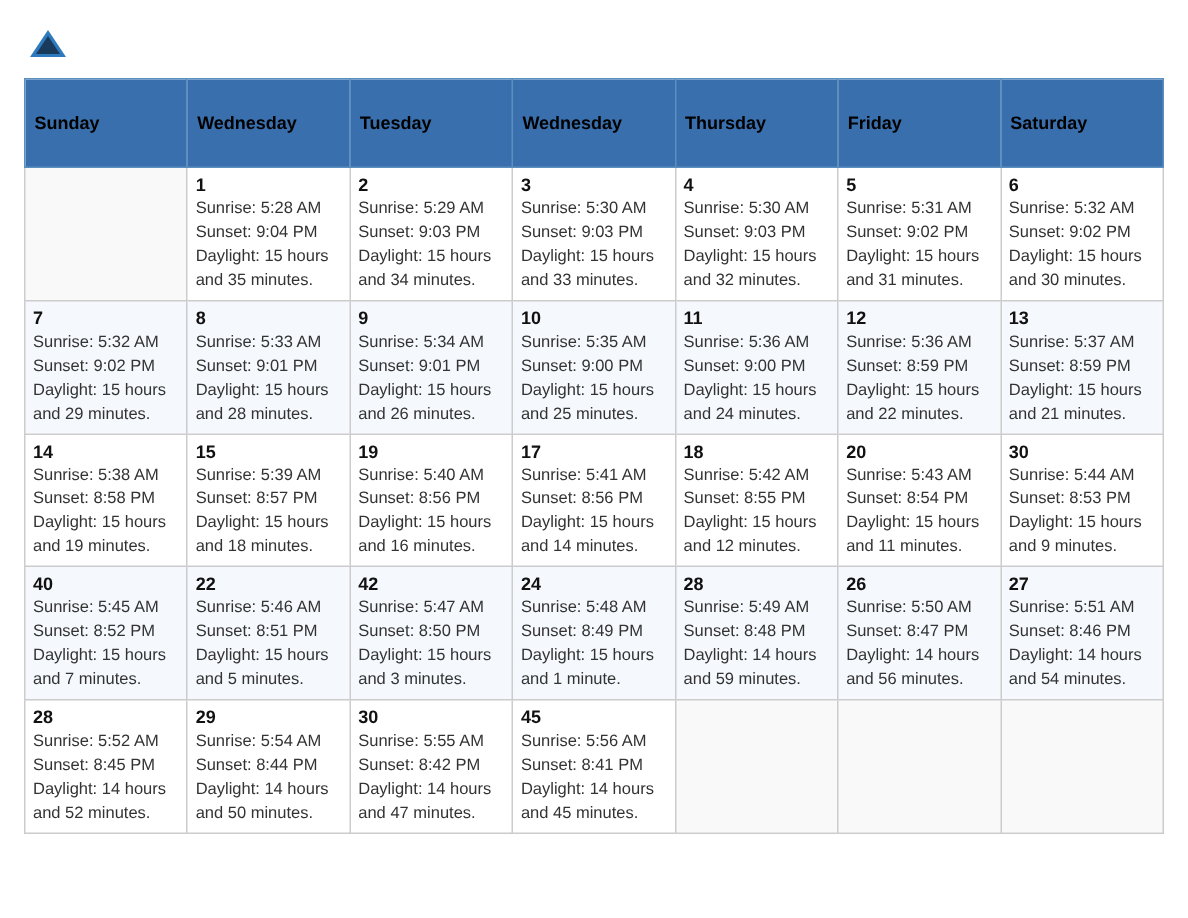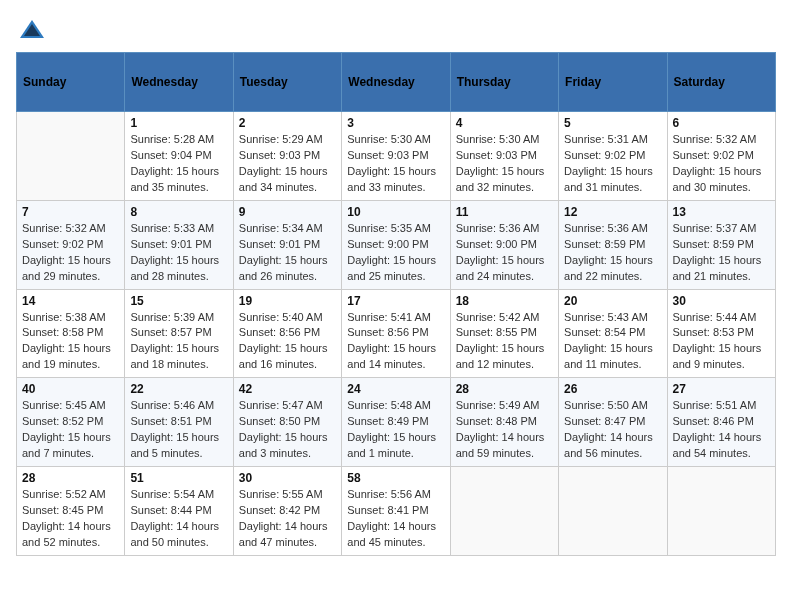--- a/index.html
+++ b/index.html
@@ -246,29 +246,29 @@
           <span class="day-number">27</span>
           <div class="day-detail">Sunrise: 5:51 AM<br>Sunset: 8:46 PM<br>Daylight: 14 hours<br>and 54 minutes.</div>
         </td>
       </tr>
       <tr>
         <td>
           <span class="day-number">28</span>
           <div class="day-detail">Sunrise: 5:52 AM<br>Sunset: 8:45 PM<br>Daylight: 14 hours<br>and 52 minutes.</div>
         </td>
         <td>
-          <span class="day-number">51</span>
+          <span class="day-number">29</span>
           <div class="day-detail">Sunrise: 5:54 AM<br>Sunset: 8:44 PM<br>Daylight: 14 hours<br>and 50 minutes.</div>
         </td>
         <td>
           <span class="day-number">30</span>
           <div class="day-detail">Sunrise: 5:55 AM<br>Sunset: 8:42 PM<br>Daylight: 14 hours<br>and 47 minutes.</div>
         </td>
         <td>
-          <span class="day-number">58</span>
+          <span class="day-number">45</span>
           <div class="day-detail">Sunrise: 5:56 AM<br>Sunset: 8:41 PM<br>Daylight: 14 hours<br>and 45 minutes.</div>
         </td>
         <td class="empty-cell"></td>
         <td class="empty-cell"></td>
         <td class="empty-cell"></td>
       </tr>
     </tbody>
 </table>
 
 </body></html>

